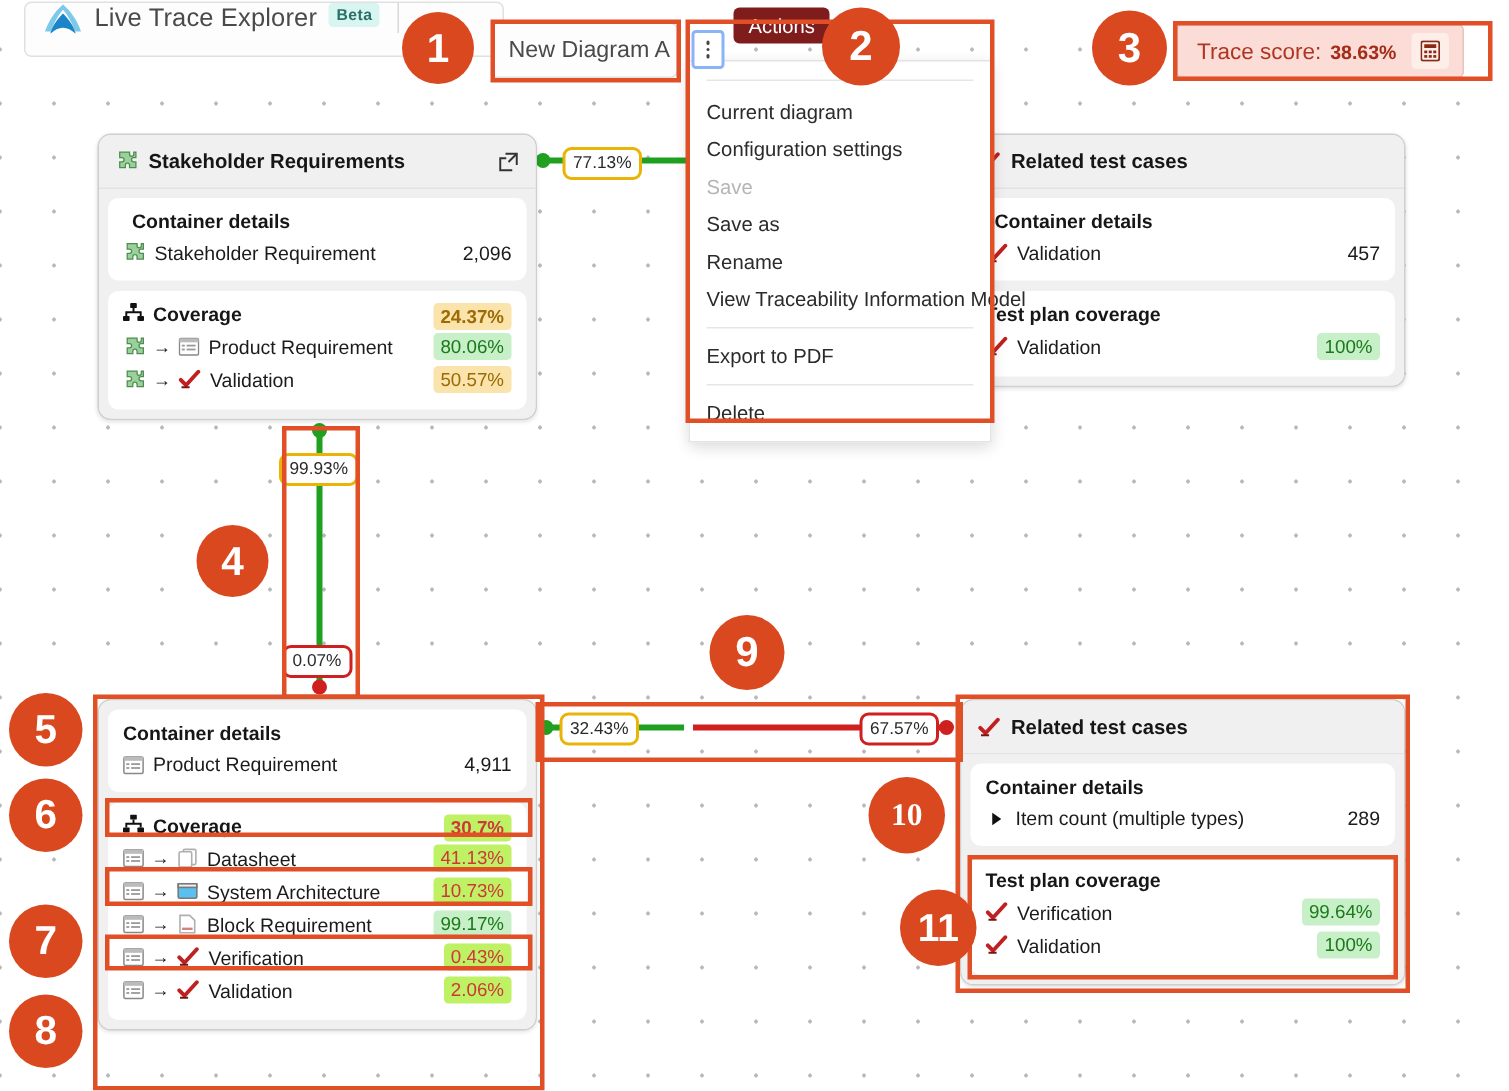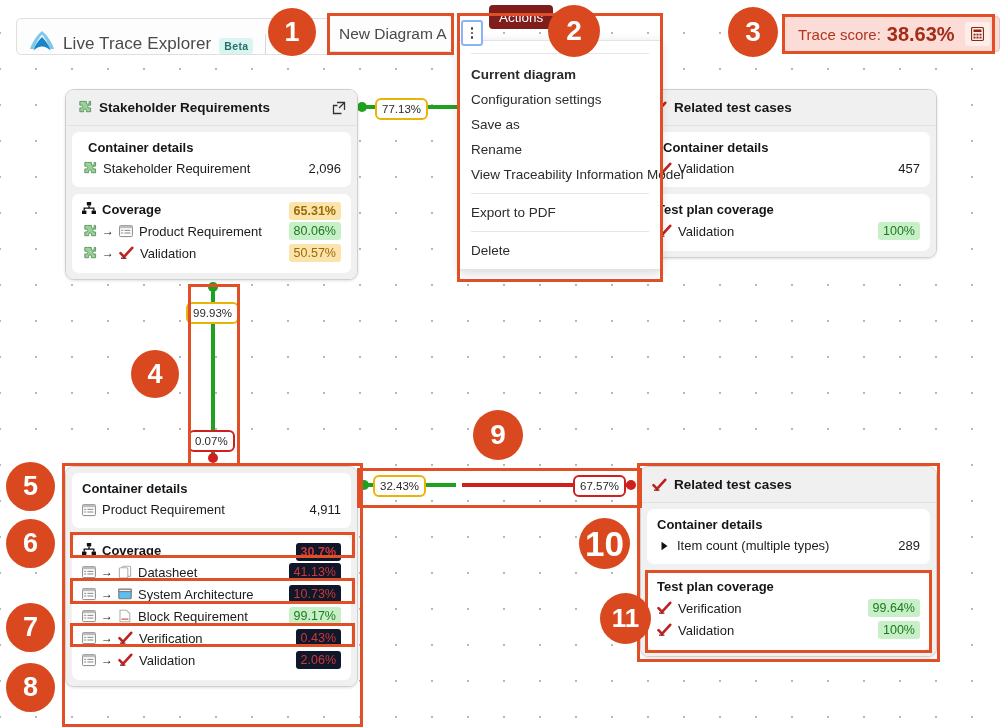--- a/index.html
+++ b/index.html
@@ -18,26 +18,26 @@
     inset: 0;
     background-color: #ffffff;
     background-image: radial-gradient(#b9b9b9 1.1px, transparent 1.2px);
     background-size: 36px 36px;
     background-position: 18px 15px;
   }
 
   
   #appbar {
     position: absolute;
-    left: 16px; top: 18px;
+    left: 16px; top: 1px;
     width: 320px; height: 37px;
     background: #fdfdfd;
     border: 1px solid #e0e0e0;
     border-radius: 5px;
-    display: flex; align-items: flex-end;
+    display: flex; align-items: flex-start;
     padding: 0 12px;
     z-index: 20;
   }
   #appbar .logo { width: 26px; height: 24px; margin-right: 8px; flex: 0 0 auto; }
   .app-title {
     font-size: 17px; color: #4a4a4a; letter-spacing: .1px; white-space: nowrap;
   }
   .beta {
     margin-left: 8px;
     background: #d9f5f2;
@@ -109,39 +109,39 @@
     z-index: 40;
     padding: 6px 0 6px;
   }
   .menu-item {
     font-size: 13.5px;
     color: #2b2b2b;
     padding: 5px 11px;
     white-space: nowrap;
     cursor: pointer;
   }
-  .menu-item.bold { font-weight: bold; padding-top: 7px; }
+  .menu-item.bold { font-weight: normal; padding-top: 7px; }
   .menu-item.disabled { color: #b5b5b5; cursor: default; }
   .menu-sep { height: 1px; background: #e6e6e6; margin: 6px 11px; }
 
   
   #trace-score {
     position: absolute;
     left: 784px; top: 16px;
     height: 36px;
     background: #fbdcd6;
     border: 1px solid #e9c2b9;
     border-radius: 4px;
     display: flex; align-items: center;
     padding: 0 9px 0 13px;
     z-index: 20;
     white-space: nowrap;
   }
   #trace-score .lbl { font-size: 15px; color: #b03520; }
-  #trace-score .val { font-size: 20px; color: #a32d17; font-weight: bold; margin-left: 6px; }
+  #trace-score .val { font-size: 13px; color: #a32d17; font-weight: bold; margin-left: 6px; }
   #trace-score .calc-btn {
     margin-left: 10px;
     width: 25px; height: 24px;
     background: #fdeeea;
     border-radius: 3px;
     display: flex; align-items: center; justify-content: center;
     cursor: pointer;
   }
 
   
@@ -189,21 +189,21 @@
   .row .val { margin-left: auto; font-size: 13px; color: #1b1b1b; }
   .chip {
     margin-left: auto;
     font-size: 12.5px;
     border-radius: 3px;
     padding: 1px 5px;
     line-height: 16px;
   }
   .chip.green { background: #c8f0c8; color: #1c7a1c; }
   .chip.amber { background: #fae4ab; color: #9c6b06; }
-  .chip.red   { background: #0f172a; color: #cf3838; }
+  .chip.red   { background: #bef264; color: #cf3838; }
   .arrow-r { margin: 0 5px; font-size: 12px; color: #111; }
 
   
   .edge { position: absolute; z-index: 8; }
   .edge-lbl {
     position: absolute;
     background: #ffffff;
     border-radius: 6px;
     font-size: 11.5px;
     color: #2a2a2a;
@@ -262,20 +262,21 @@
       <i></i>
       <i></i>
     </span>
 </div>
 <div id="actions-tip">Actions</div>
 
 <div id="menu">
   <div class="menu-sep"></div>
   <div class="menu-item bold">Current diagram</div>
   <div class="menu-item">Configuration settings</div>
+  <div class="menu-item disabled">Save</div>
   <div class="menu-item">Save as</div>
   <div class="menu-item">Rename</div>
   <div class="menu-item">View Traceability Information Model</div>
   <div class="menu-sep"></div>
   <div class="menu-item">Export to PDF</div>
   <div class="menu-sep"></div>
   <div class="menu-item">Delete</div>
 </div>
 
 <div id="trace-score">
@@ -353,21 +354,21 @@
       <div class="panel-title">
         <span class="ico">
           <svg width="14" height="13" viewBox="0 0 14 13">
               <rect x="4.8" y="0" width="4.4" height="3.4" rx="0.6" fill="#111"></rect>
               <rect x="0" y="8.6" width="4.4" height="3.4" rx="0.6" fill="#111"></rect>
               <rect x="9.6" y="8.6" width="4.4" height="3.4" rx="0.6" fill="#111"></rect>
               <path d="M7 3.4v2.8M2.2 8.6V6.2h9.6v2.4" stroke="#111" stroke-width="1.3" fill="none"></path>
             </svg>
         </span>
         <span class="t">Coverage</span>
-        <span class="chip amber">65.31%</span>
+        <span class="chip amber">24.37%</span>
       </div>
       <div class="row">
         <span class="ico">
             <svg width="15" height="15" viewBox="0 0 16 16">
               <path d="M6 1.5h4v1.6a1.5 1.5 0 1 0 3 0V1.5h1.5v4h-1.6a1.5 1.5 0 1 0 0 3h1.6v4H10v-1.6a1.5 1.5 0 1 0-3 0v1.6H3v-4h1.6a1.5 1.5 0 1 0 0-3H3v-4z" fill="#9ad19a" stroke="#4f8c4f" stroke-width="0.9"></path>
             </svg>
           </span>
         <span class="arrow-r">→</span>
         <span class="ico">
             <svg width="14" height="14" viewBox="0 0 14 14">
@@ -664,16 +665,16 @@
 
 <div class="anno-box" style="left:70px; top:623px; width:285px; height:24px;"></div>
 <div class="badge" style="left:6px; top:603px; width:49px; height:49px; font-size:27px;">7</div>
 
 <div class="badge" style="left:6px; top:663px; width:49px; height:49px; font-size:27px;">8</div>
 
 <div class="anno-box" style="left:357px; top:468px; width:285px; height:40px;"></div>
 <div class="badge" style="left:473px; top:410px; width:50px; height:50px; font-size:28px;">9</div>
 
 <div class="anno-box" style="left:637px; top:463px; width:303px; height:199px;"></div>
-<div class="badge" style="left:579px; top:518px; width:51px; height:51px; font-size:35px;">10</div>
+<div class="badge" style="left:579px; top:518px; width:51px; height:51px; font-size:21px;font-family:Liberation Serif, serif;">10</div>
 
 <div class="anno-box" style="left:645px; top:570px; width:287px; height:83px;"></div>
 <div class="badge" style="left:600px; top:593px; width:51px; height:51px; font-size:26px;">11</div>
 
 </body></html>

